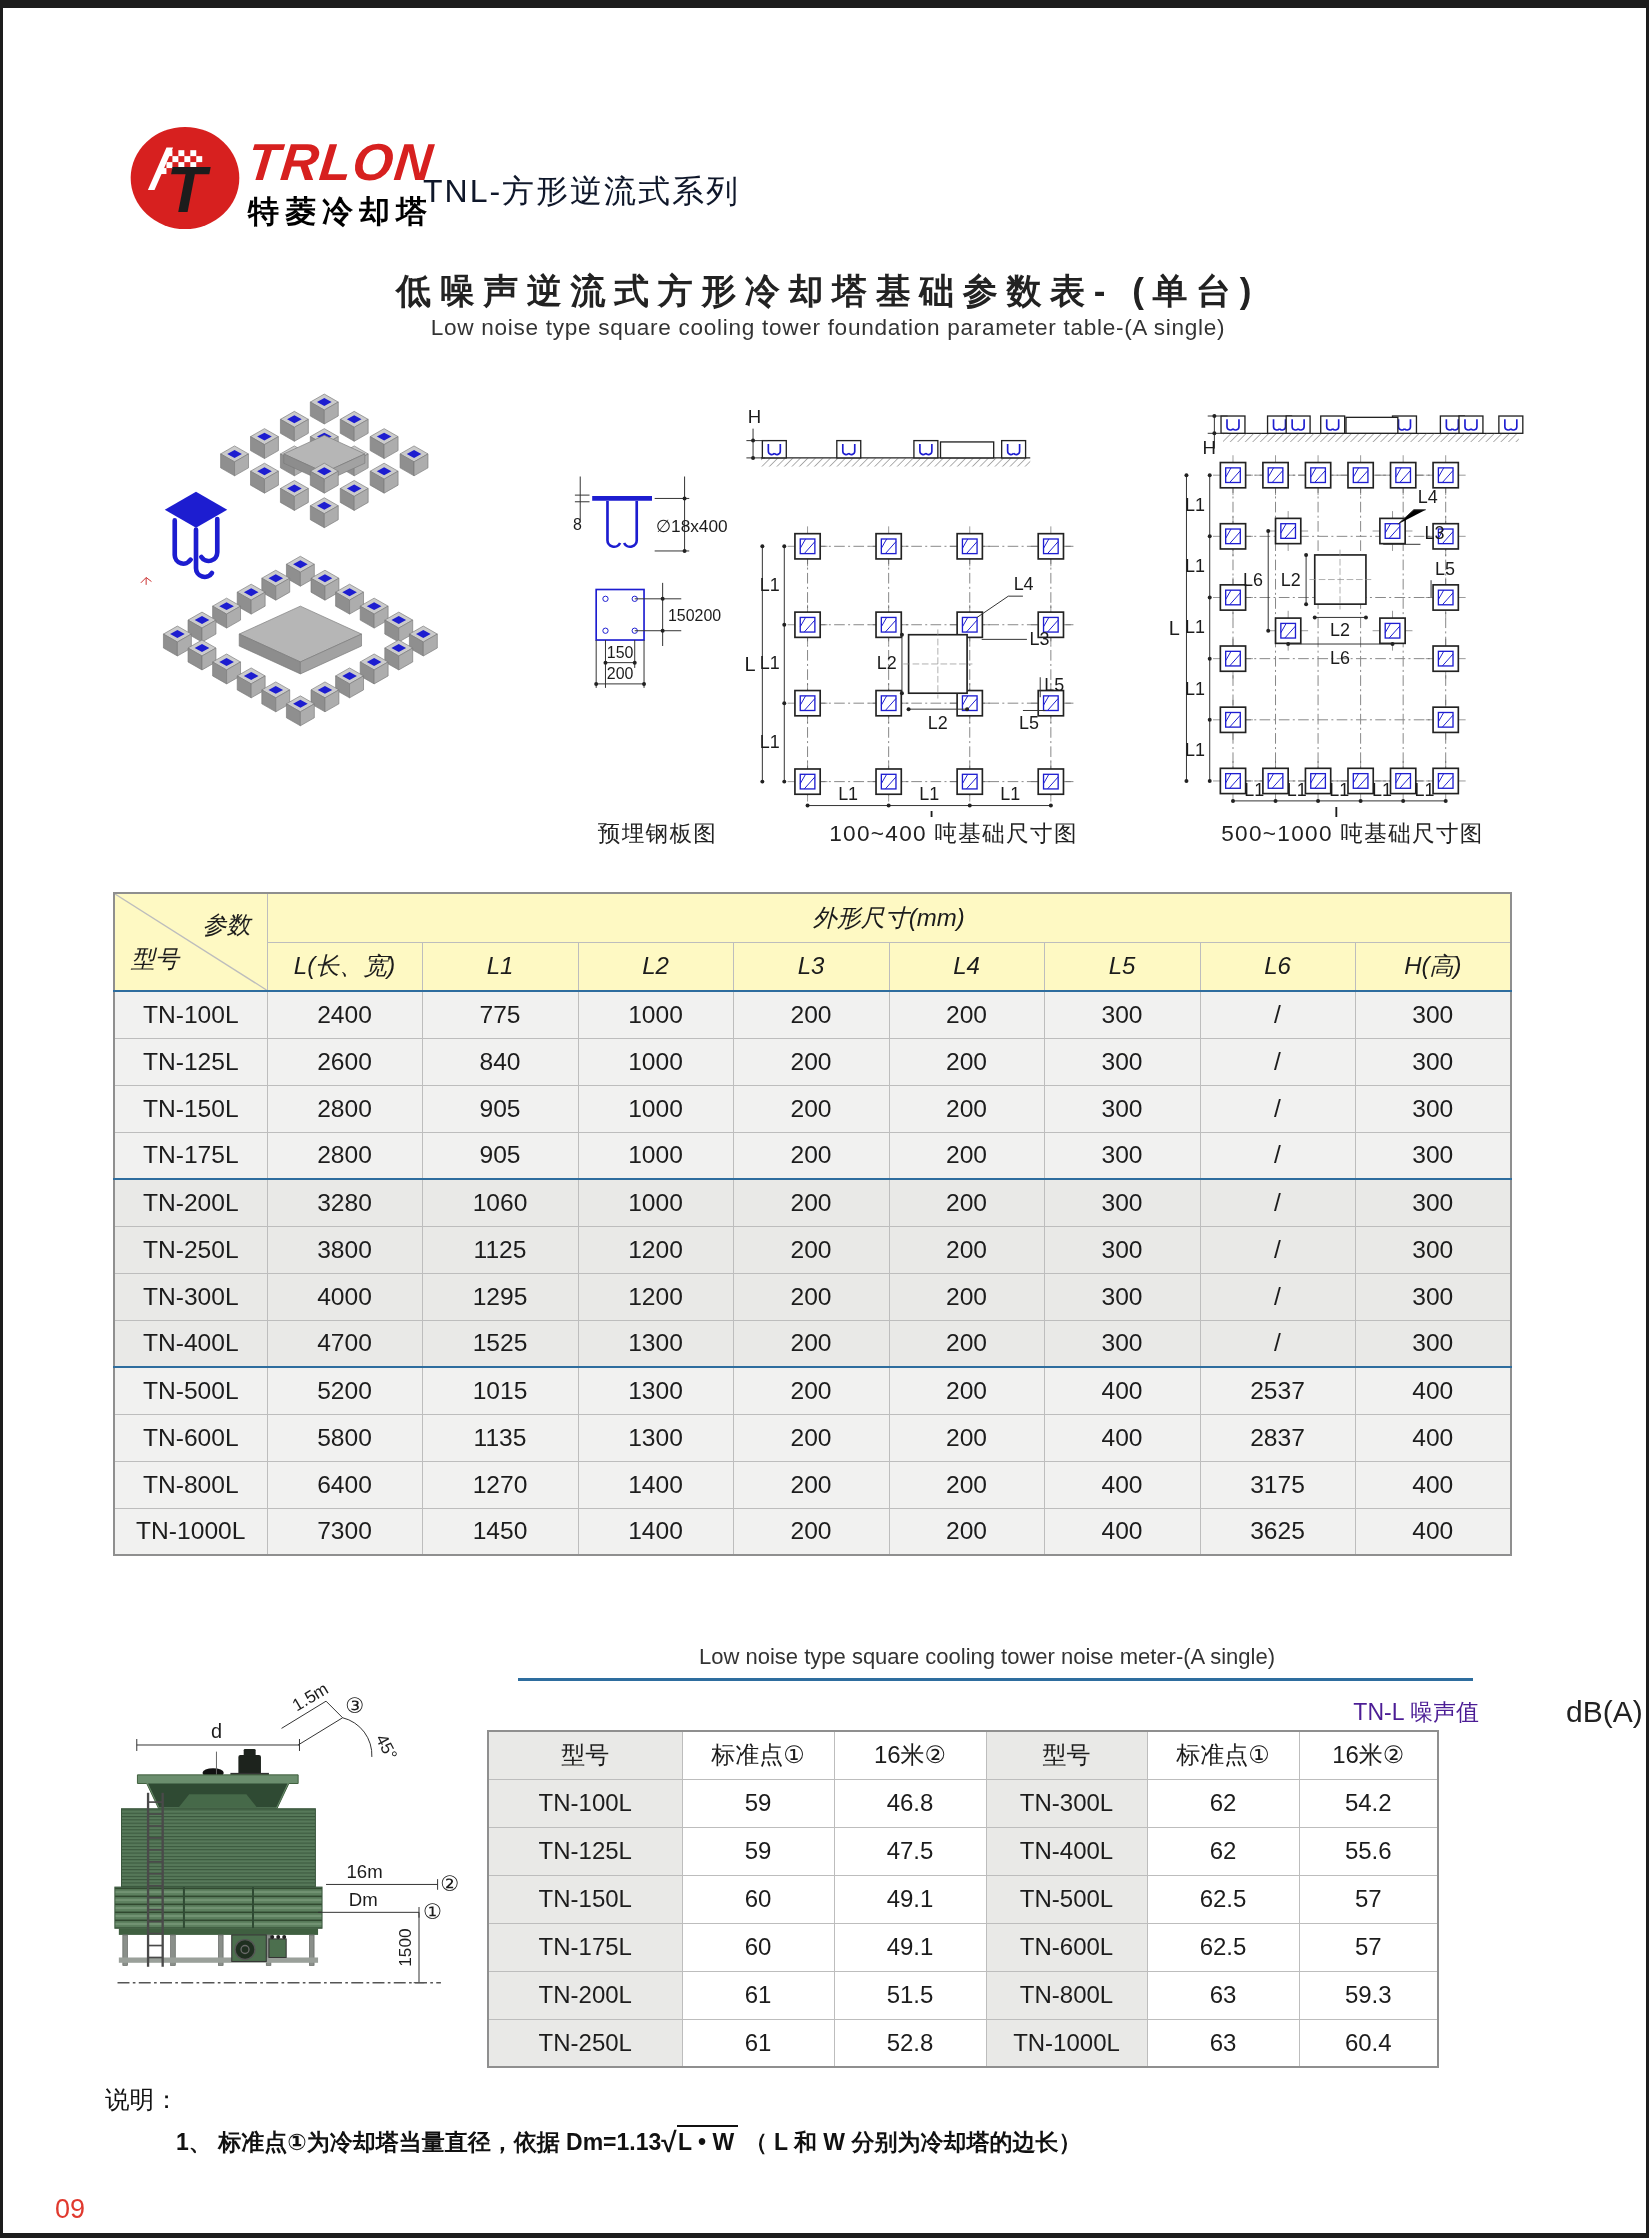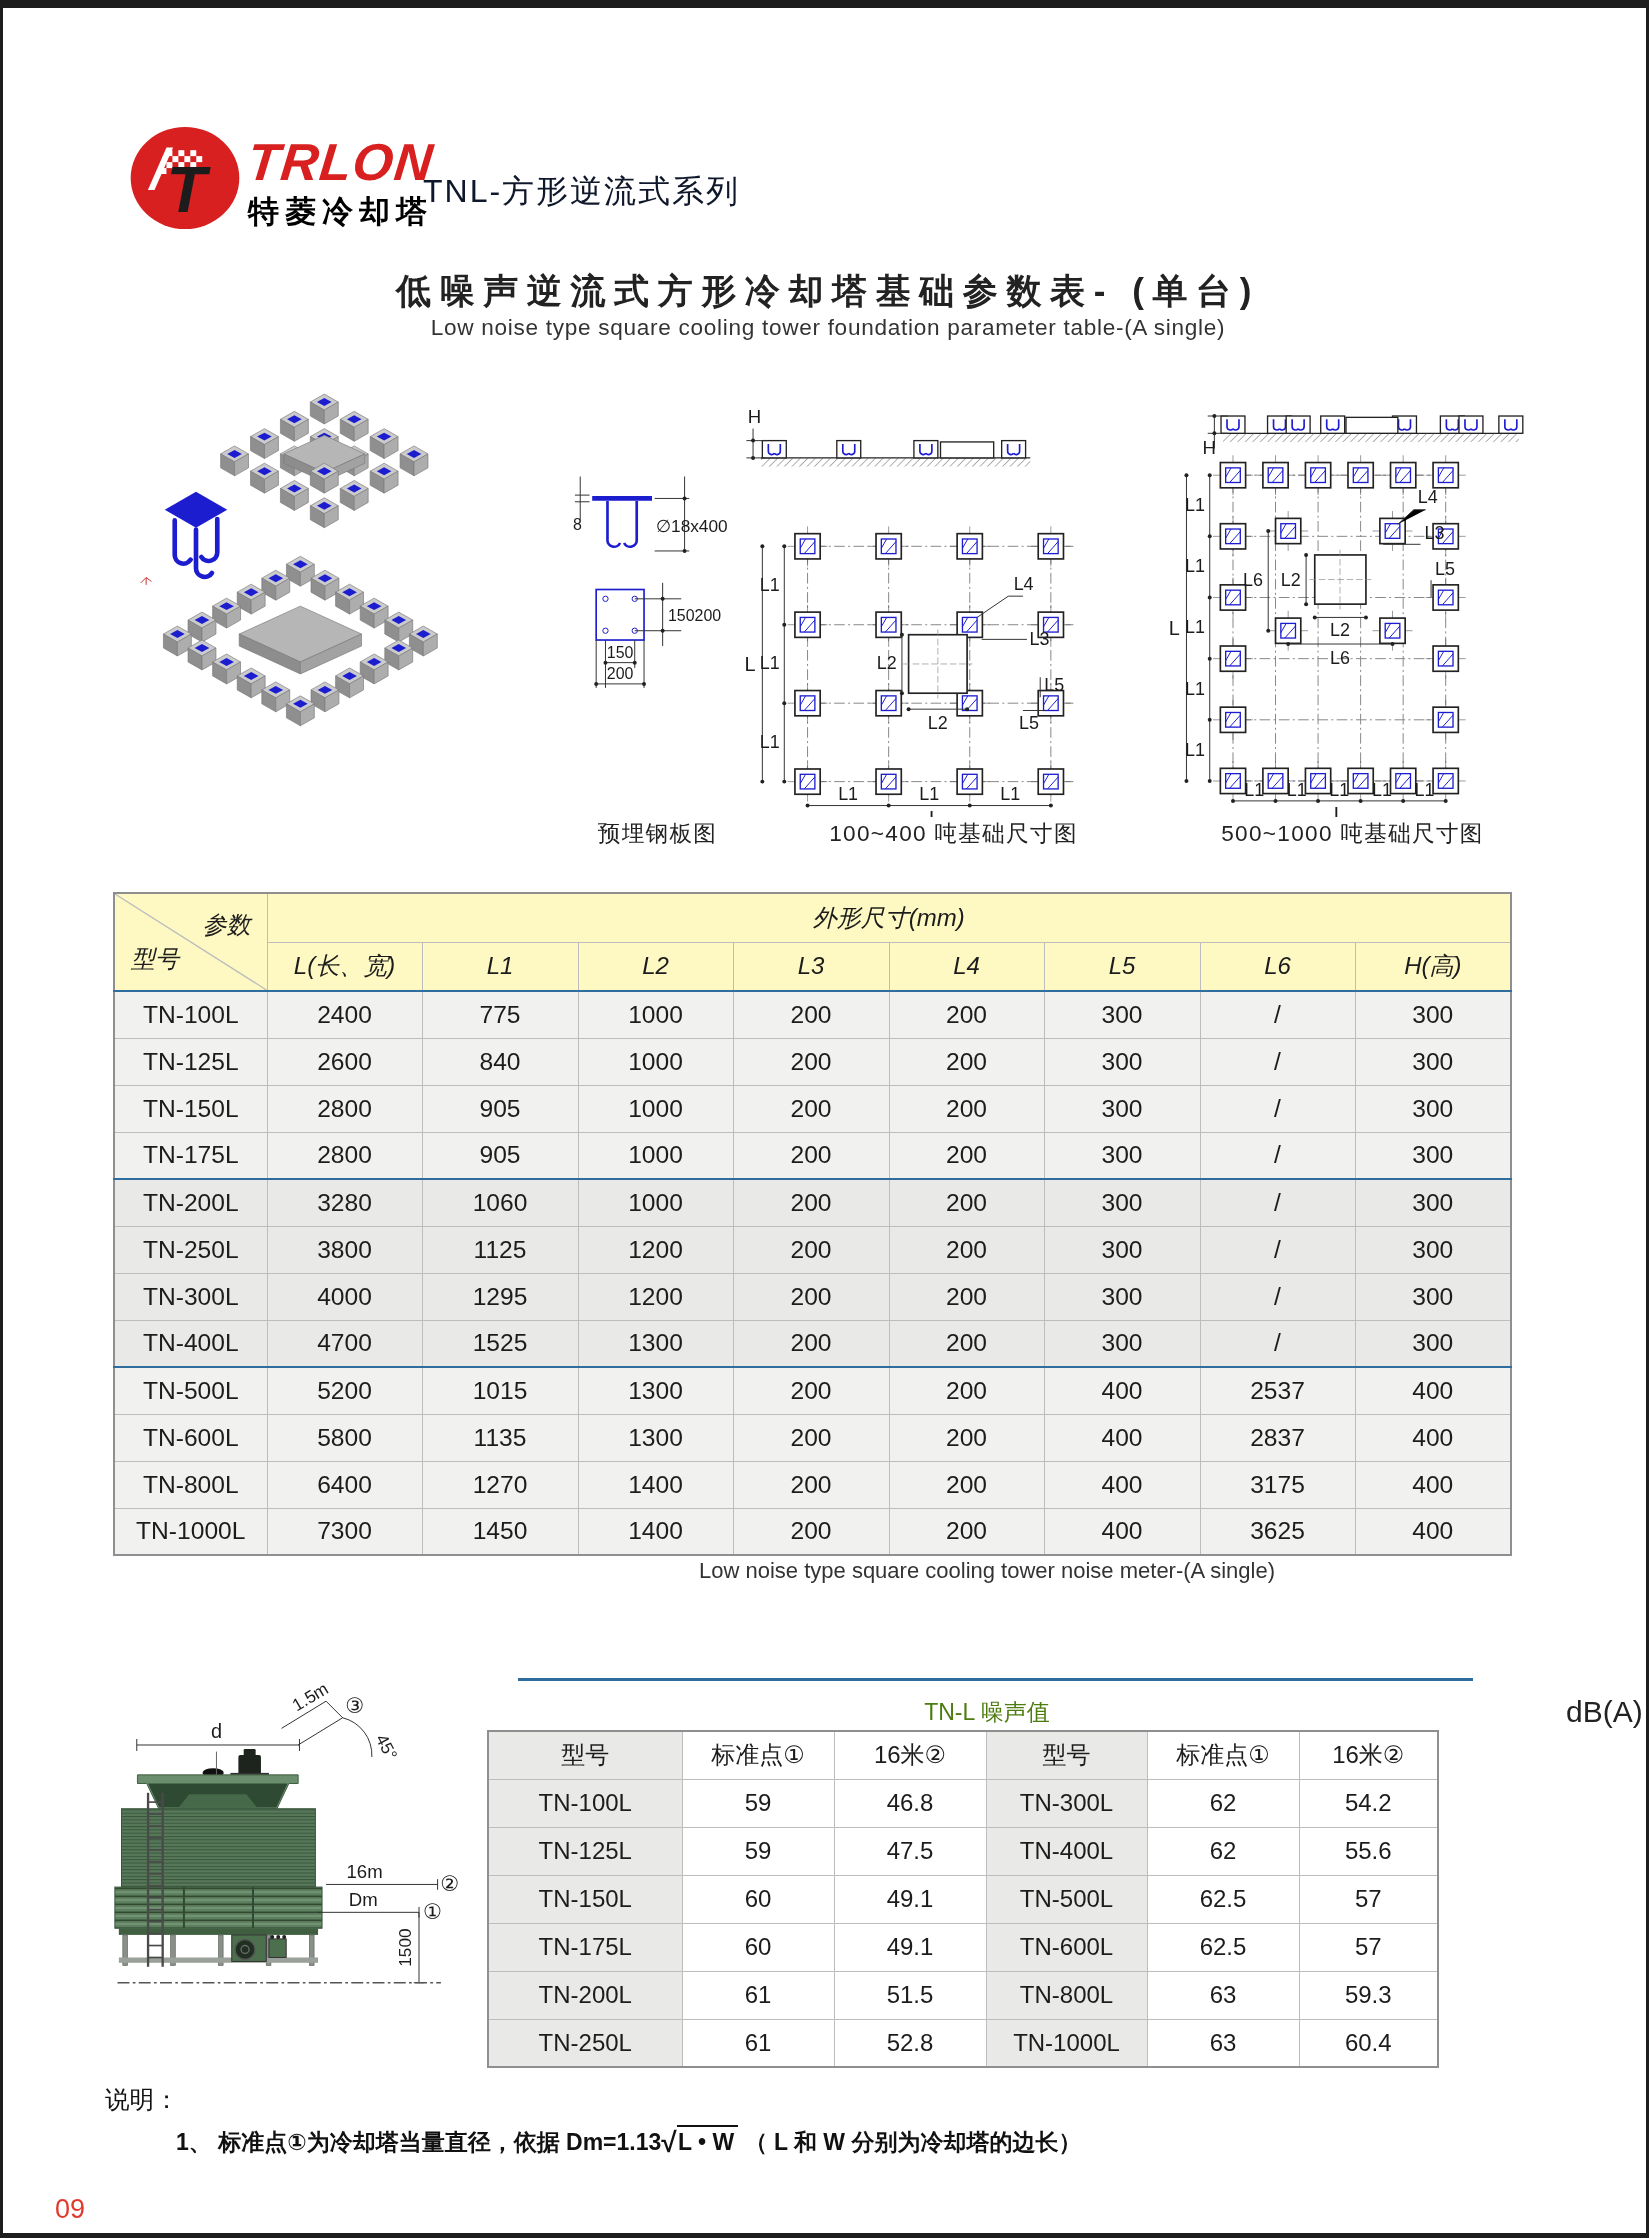--- a/index.html
+++ b/index.html
@@ -10,21 +10,21 @@
   
   .brand-name{left:245px;top:124px;font-size:52px;font-weight:bold;font-style:italic;color:#d7201f;letter-spacing:1.3px;transform:skewX(-6deg);}
   .brand-cn{left:245px;top:183px;font-size:31px;font-weight:bold;color:#000000;letter-spacing:6px;}
   .series-title{left:420px;top:162px;font-size:32px;font-weight:normal;color:#0f172a;letter-spacing:2px;}
   
   .t-cn{left:0;width:1650px;text-align:center;font-size:35px;font-weight:bold;letter-spacing:8.6px;color:#222;}
   .t-en{left:0;width:1650px;text-align:center;font-size:22.6px;color:#333;letter-spacing:0.7px;}
   .nz-t-cn{left:492px;width:984px;text-align:center;font-size:31px;font-weight:bold;letter-spacing:6px;color:#222;}
   .nz-t-en{left:492px;width:984px;text-align:center;font-size:22px;color:#333;}
   .blue-rule{left:515px;top:1670px;width:955px;height:2.7px;background:#2e6d9e;}
-  .tnl-label{left:492px;top:1689px;width:984px;text-align:center;font-size:23px;color:#4d7c0f;}
+  .tnl-label{left:492px;top:1689px;width:984px;text-align:right;font-size:23px;color:#4c1d95;}
   .dba-label{left:1563px;top:1687px;font-size:30px;color:#222;}
   
   .cap{top:810px;width:279px;text-align:center;font-size:22.6px;color:#222;letter-spacing:1.3px;}
   
   .dim-table{left:110px;top:884px;width:1395px;border-collapse:collapse;table-layout:fixed;
              border:2px solid #8f8f8f;background:#fff;}
   .dim-table td{border:1.3px solid #bdbdbd;text-align:center;font-size:24.6px;padding:0;}
   .dim-table tr{height:47px;}
   .dim-table tr.hr{height:49px;}
   .dim-table tr.hr td{background:#fef9c3;font-size:24px;font-style:italic;}
@@ -593,21 +593,21 @@
           <td>1400</td>
           <td>200</td>
           <td>200</td>
           <td>400</td>
           <td>3625</td>
           <td>400</td>
       </tr>
     </tbody>
   </table>
 
-  <div class="abs nz-t-en" style="top:1550px">Low noise type square cooling tower  noise meter-(A single)</div>
+  <div class="abs nz-t-en" style="top:1636px">Low noise type square cooling tower  noise meter-(A single)</div>
   <div class="abs blue-rule"></div>
   <div class="abs tnl-label">TN-L 噪声值</div>
   <div class="abs dba-label">dB(A)</div>
 
   <svg class="abs" style="left:76px;top:1632px" width="425" height="372" viewBox="0 0 640 560">
     <defs>
       <pattern id="fillp" width="8" height="5" patternUnits="userSpaceOnUse">
         <rect width="8" height="5" fill="#57795a"></rect>
         <line x1="0" y1="0.8" x2="8" y2="0.8" stroke="#3a573d" stroke-width="1.6"></line>
       </pattern>

